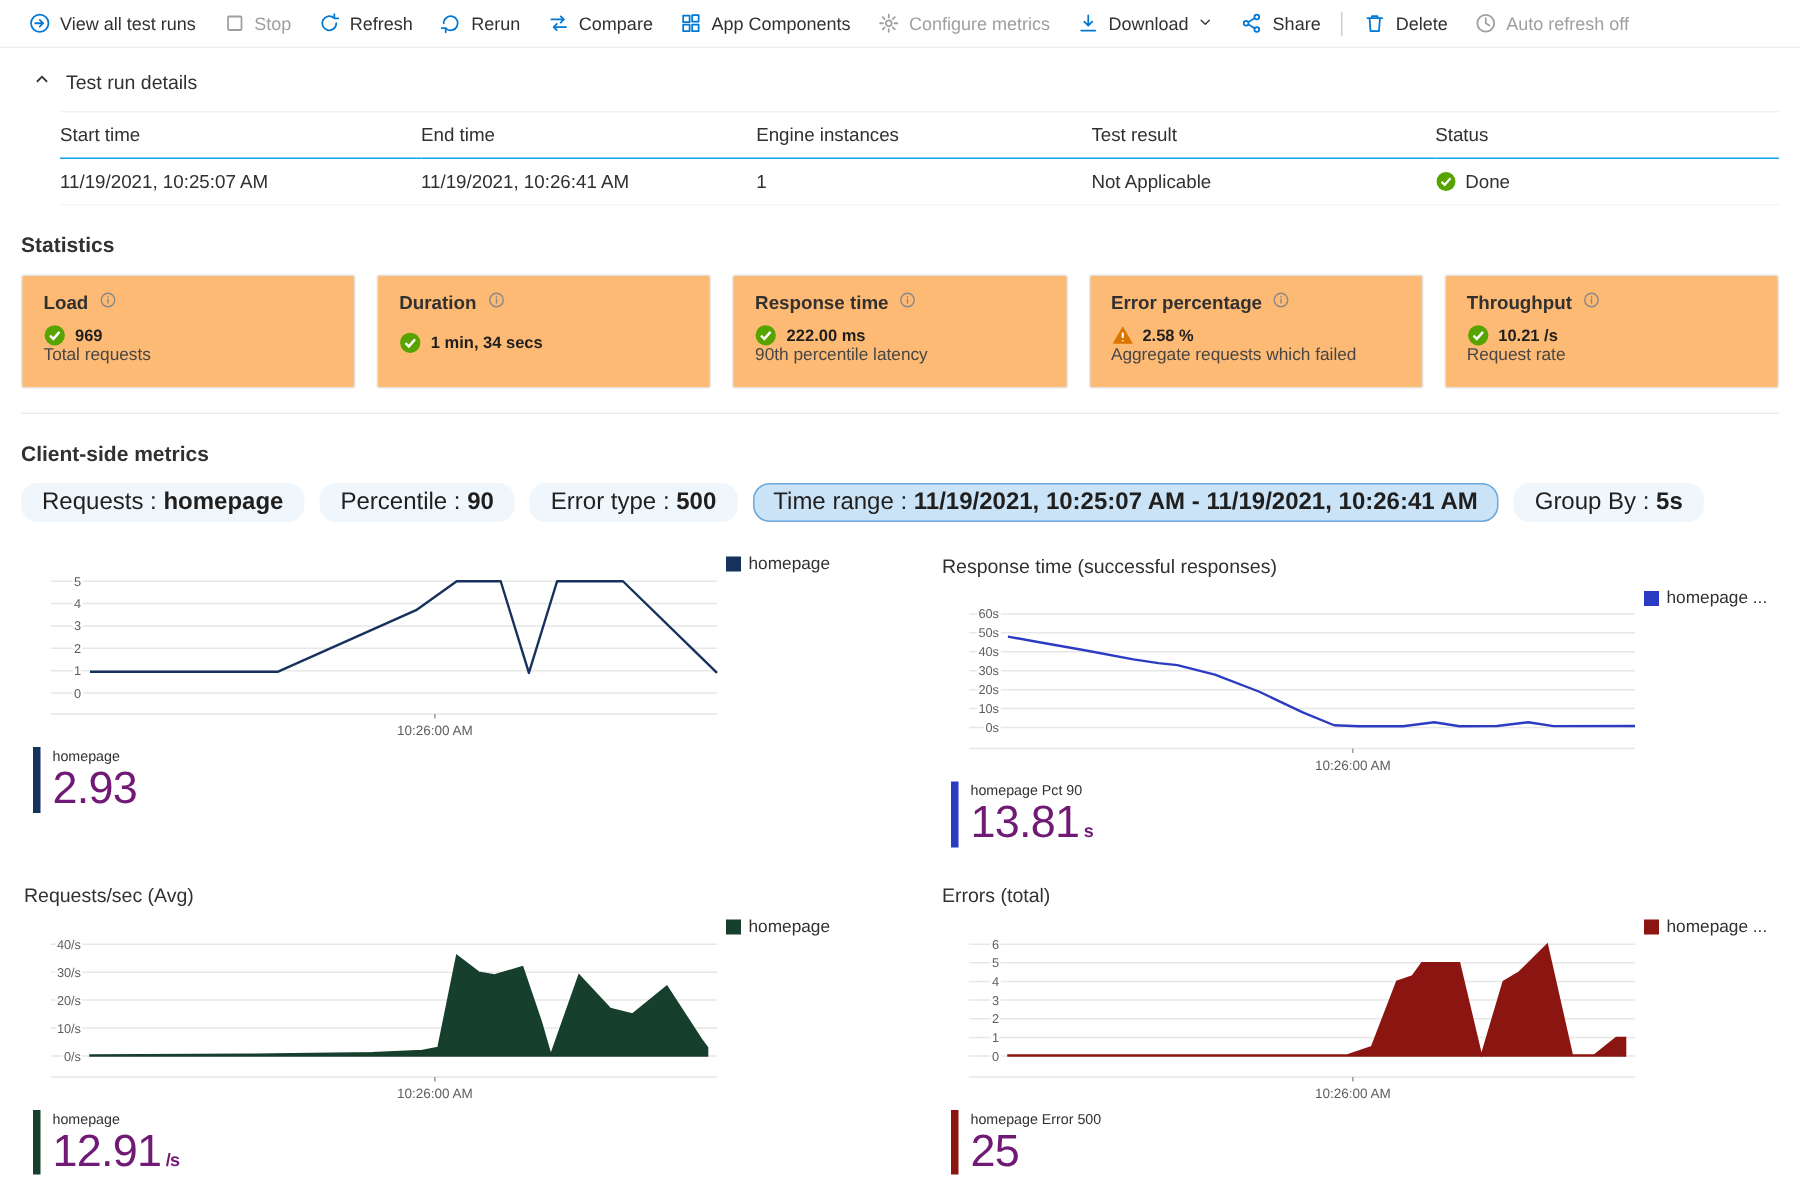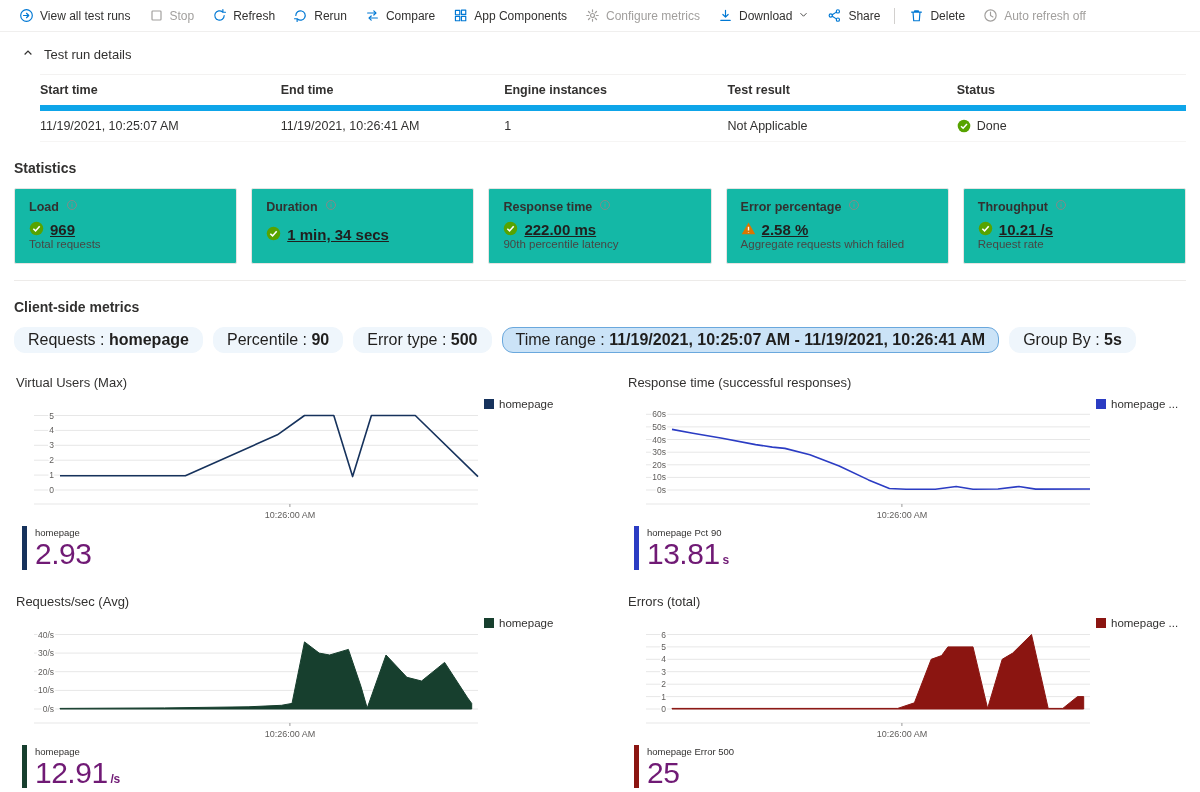--- a/index.html
+++ b/index.html
@@ -13,31 +13,31 @@
   .tbtn.disabled { color:#a19f9d; cursor:default; }
   .tbtn.disabled svg { color:#a19f9d; }
   .tdiv { width:1px; height:16px; background:#d2d0ce; margin:0 5px; }
 
   
   .section-head { display:flex; align-items:center; gap:10px; padding:15px 0 12px 22px; font-size:13px; color:#323130; cursor:pointer; }
 
   
   .details { margin:0 14px 0 40px; display:grid; grid-template-columns:21% 19.5% 19.5% 20% auto; border-top:1px solid #f3f2f1; }
   .dcell { padding:8px 4px 8px 0; font-size:12.5px; }
-  .dhead { font-weight:700; border-bottom:6px solid #0ea5e9; }
+  .dhead { font-weight:400; border-bottom:1px solid #0ea5e9; }
   .dval  { border-bottom:1px solid #f6f5f4; color:#323130; display:flex; align-items:center; gap:6px; }
 
   .h2 { font-size:14px; font-weight:700; color:#323130; margin:18px 0 12px 14px; }
 
   
   .cards { display:flex; gap:14px; margin:0 14px; }
-  .card { flex:1; border:1px solid #e6e4e2; border-radius:2px; padding:10px 14px; height:76px; background:#14b8a6; }
+  .card { flex:1; border:1px solid #e6e4e2; border-radius:2px; padding:10px 14px; height:76px; background:#fdba74; }
   .card-title { font-size:12.5px; font-weight:700; display:flex; align-items:center; gap:7px; }
   .card-title .info svg { color:#8a8886; }
-  .card-value { display:flex; gap:6px; font-size:15px; font-weight:700; color:#201f1e; margin-top:7px;text-decoration:underline; }
+  .card-value { display:flex; align-items:center; gap:6px; font-size:11px; font-weight:700; color:#201f1e; margin-top:7px; }
   .card-sub { font-size:11.5px; color:#484644; margin-top:0; }
   .card.no-sub .card-value { margin-top:12px; }
 
   .rule { border:none; border-top:1px solid #edebe9; margin:16px 14px 0; }
 
   
   .pills { display:flex; gap:10px; margin:0 14px 22px; }
   .pill { background:#eff6fc; border:1px solid #eff6fc; border-radius:11px; padding:3px 13px; font-size:16px; color:#201f1e; cursor:pointer; white-space:nowrap; }
   .pill b { font-weight:700; }
   .pill.selected { background:#cbe3f7; border-color:#6aa8dd; }
@@ -325,21 +325,20 @@
   <div class="pills" id="pills">
       <div class="pill"><span>Requests : </span><b>homepage</b></div>
       <div class="pill"><span>Percentile : </span><b>90</b></div>
       <div class="pill"><span>Error type : </span><b>500</b></div>
       <div class="pill selected"><span>Time range : </span><b>11/19/2021, 10:25:07 AM - 11/19/2021, 10:26:41 AM</b></div>
       <div class="pill"><span>Group By : </span><b>5s</b></div>
     </div>
 
   <div class="charts" id="charts">
       <div>
-        <div class="chart-title">Virtual Users (Max)</div>
         <div class="chart-row">
           <svg width="470" height="124" viewBox="0 0 470 124">
             <line x1="20" y1="92.0" x2="464" y2="92.0" stroke="#e7e7e7" stroke-width="1"></line>
             <line x1="20" y1="77.1" x2="464" y2="77.1" stroke="#e7e7e7" stroke-width="1"></line>
             <line x1="20" y1="62.2" x2="464" y2="62.2" stroke="#e7e7e7" stroke-width="1"></line>
             <line x1="20" y1="47.3" x2="464" y2="47.3" stroke="#e7e7e7" stroke-width="1"></line>
             <line x1="20" y1="32.4" x2="464" y2="32.4" stroke="#e7e7e7" stroke-width="1"></line>
             <line x1="20" y1="17.5" x2="464" y2="17.5" stroke="#e7e7e7" stroke-width="1"></line>
             <text class="tick" x="40" y="95" text-anchor="end">0</text>
             <text class="tick" x="40" y="80.1" text-anchor="end">1</text>

